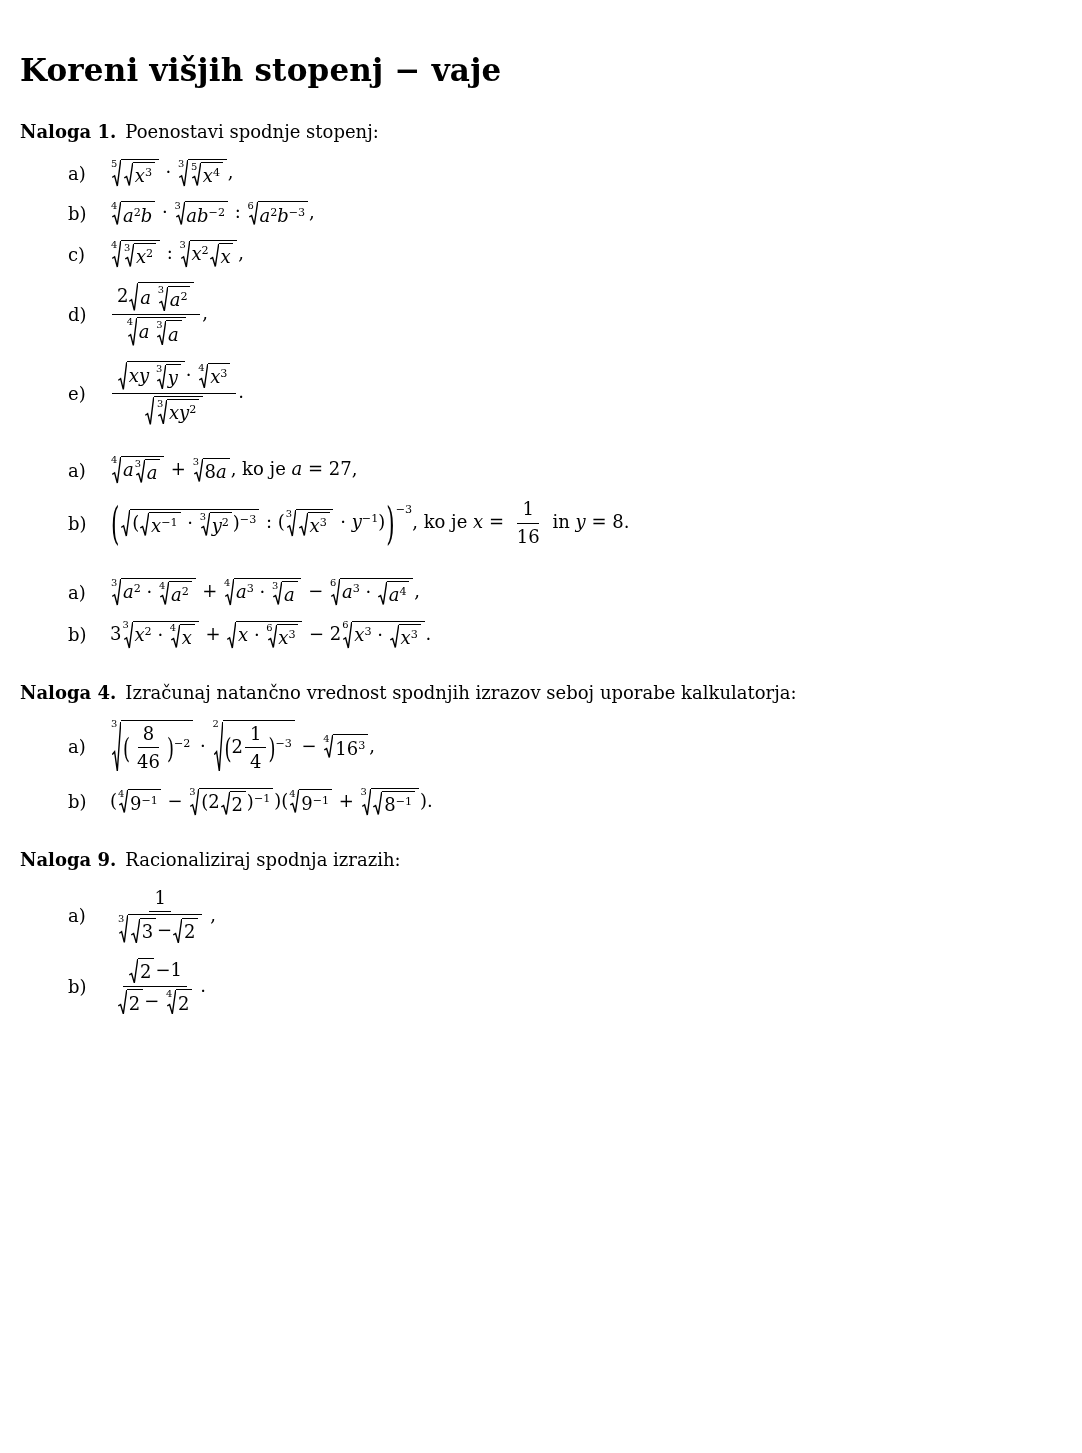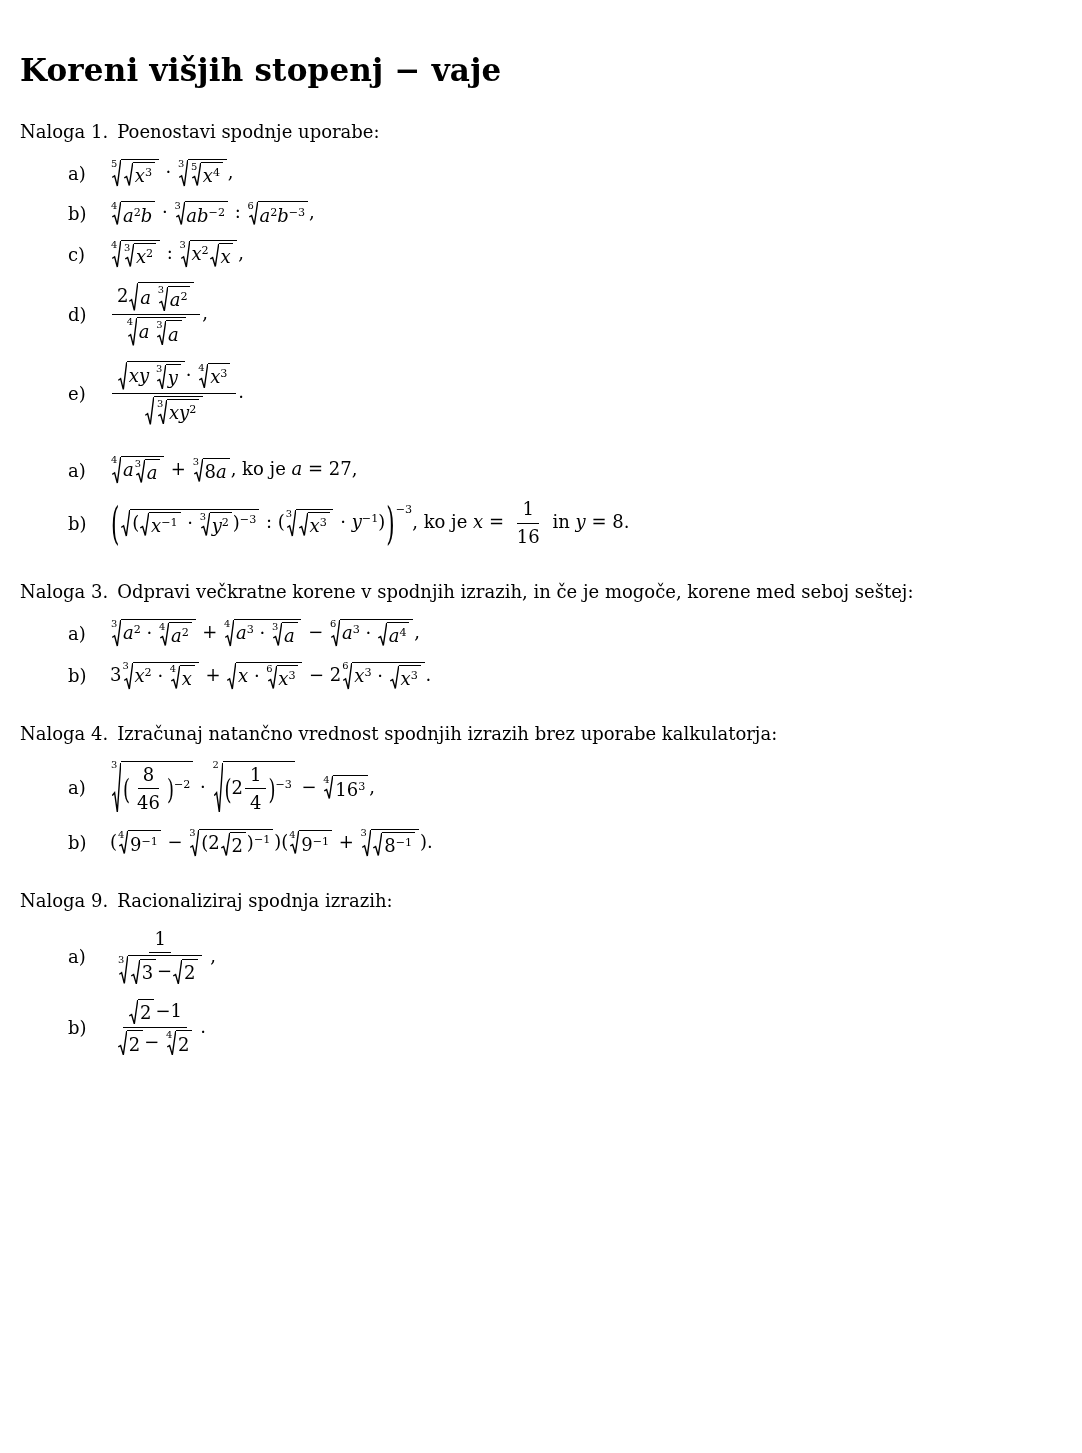--- a/index.html
+++ b/index.html
@@ -1,21 +1,21 @@
 <!DOCTYPE html>
 <html><head>
 <meta charset="utf-8">
 <style>
   html,body{margin:0;padding:0;background:#fff;color:#000;}
   body{font-family:"DejaVu Serif", serif;}
   .page{width:1082px;min-height:1453px;box-sizing:border-box;padding:52px 22px 30px 20px;background:#fff;}
   .doc-title{font-size:31px;font-weight:bold;margin:0 0 22px 0;letter-spacing:0.2px;}
   .problem{margin-top:30px;}
   .problem-head{font-size:18px;line-height:1.5;max-width:1040px;}
-  .problem-head b{font-weight:normal;margin-right:9px;}
+  .problem-head b{font-weight:bold;margin-right:9px;}
   .items{margin:4px 0 0 0;}
   .item{display:flex;align-items:center;margin:14px 0 14px 48px;font-size:18px;}
   .marker{width:42px;flex:0 0 auto;}
   .math{display:inline-block;}
 
   
   v{font-style:italic;}
   sup{font-size:0.62em;vertical-align:0.55em;}
   
   r{display:inline-flex;align-items:stretch;vertical-align:middle;margin:0 1px;}
@@ -33,21 +33,21 @@
 </style>
 </head>
 <body>
 
 <div class="page">
 
   <h1 class="doc-title">Koreni višjih stopenj − vaje</h1>
 
   <section class="problem">
     <div class="problem-head">
-      <b>Naloga 1.</b><span>Poenostavi spodnje uporabe:</span>
+      <b>Naloga 1.</b><span>Poenostavi spodnje stopenj:</span>
     </div>
     <div class="items">
       <div class="item">
         <span class="marker">a)</span>
         <span class="math"><r>
               <e>5</e>
               <svg class="surd" viewBox="0 0 10 24" preserveAspectRatio="none">
                 <path d="M0.3 15.5 L2.9 14.2 L5.9 22.8 L9.7 0.9" fill="none" stroke="currentColor" stroke-width="1.4" vector-effect="non-scaling-stroke"></path>
               </svg>
               <d><r>
@@ -242,23 +242,20 @@
                 </r></d>
             </r> · <v>y</v><sup>−1</sup>)<gg>)</gg><sup>−3</sup>, ko je <v>x</v> = <f>
               <n>1</n>
               <m>16</m>
             </f> in <v>y</v> = 8.</span>
       </div>
     </div>
   </section>
 
   <section class="problem">
-    <div class="problem-head">
-      <b>Naloga 3.</b><span>Odpravi večkratne korene v spodnjih izrazih, in če je mogoče, korene med seboj seštej:</span>
-    </div>
     <div class="items">
       <div class="item">
         <span class="marker">a)</span>
         <span class="math"><r>
               <e>3</e>
               <svg class="surd" viewBox="0 0 10 24" preserveAspectRatio="none">
                 <path d="M0.3 15.5 L2.9 14.2 L5.9 22.8 L9.7 0.9" fill="none" stroke="currentColor" stroke-width="1.4" vector-effect="non-scaling-stroke"></path>
               </svg>
               <d><v>a</v><sup>2</sup> · <r>
                   <e>4</e>
@@ -328,21 +325,21 @@
                   </svg>
                   <d><v>x</v><sup>3</sup></d>
                 </r></d>
             </r>.</span>
       </div>
     </div>
   </section>
 
   <section class="problem">
     <div class="problem-head">
-      <b>Naloga 4.</b><span>Izračunaj natančno vrednost spodnjih izrazih brez uporabe kalkulatorja:</span>
+      <b>Naloga 4.</b><span>Izračunaj natančno vrednost spodnjih izrazov seboj uporabe kalkulatorja:</span>
     </div>
     <div class="items">
       <div class="item">
         <span class="marker">a)</span>
         <span class="math"><r>
               <e>3</e>
               <svg class="surd" viewBox="0 0 10 24" preserveAspectRatio="none">
                 <path d="M0.3 15.5 L2.9 14.2 L5.9 22.8 L9.7 0.9" fill="none" stroke="currentColor" stroke-width="1.4" vector-effect="non-scaling-stroke"></path>
               </svg>
               <d><g>(</g><f>

